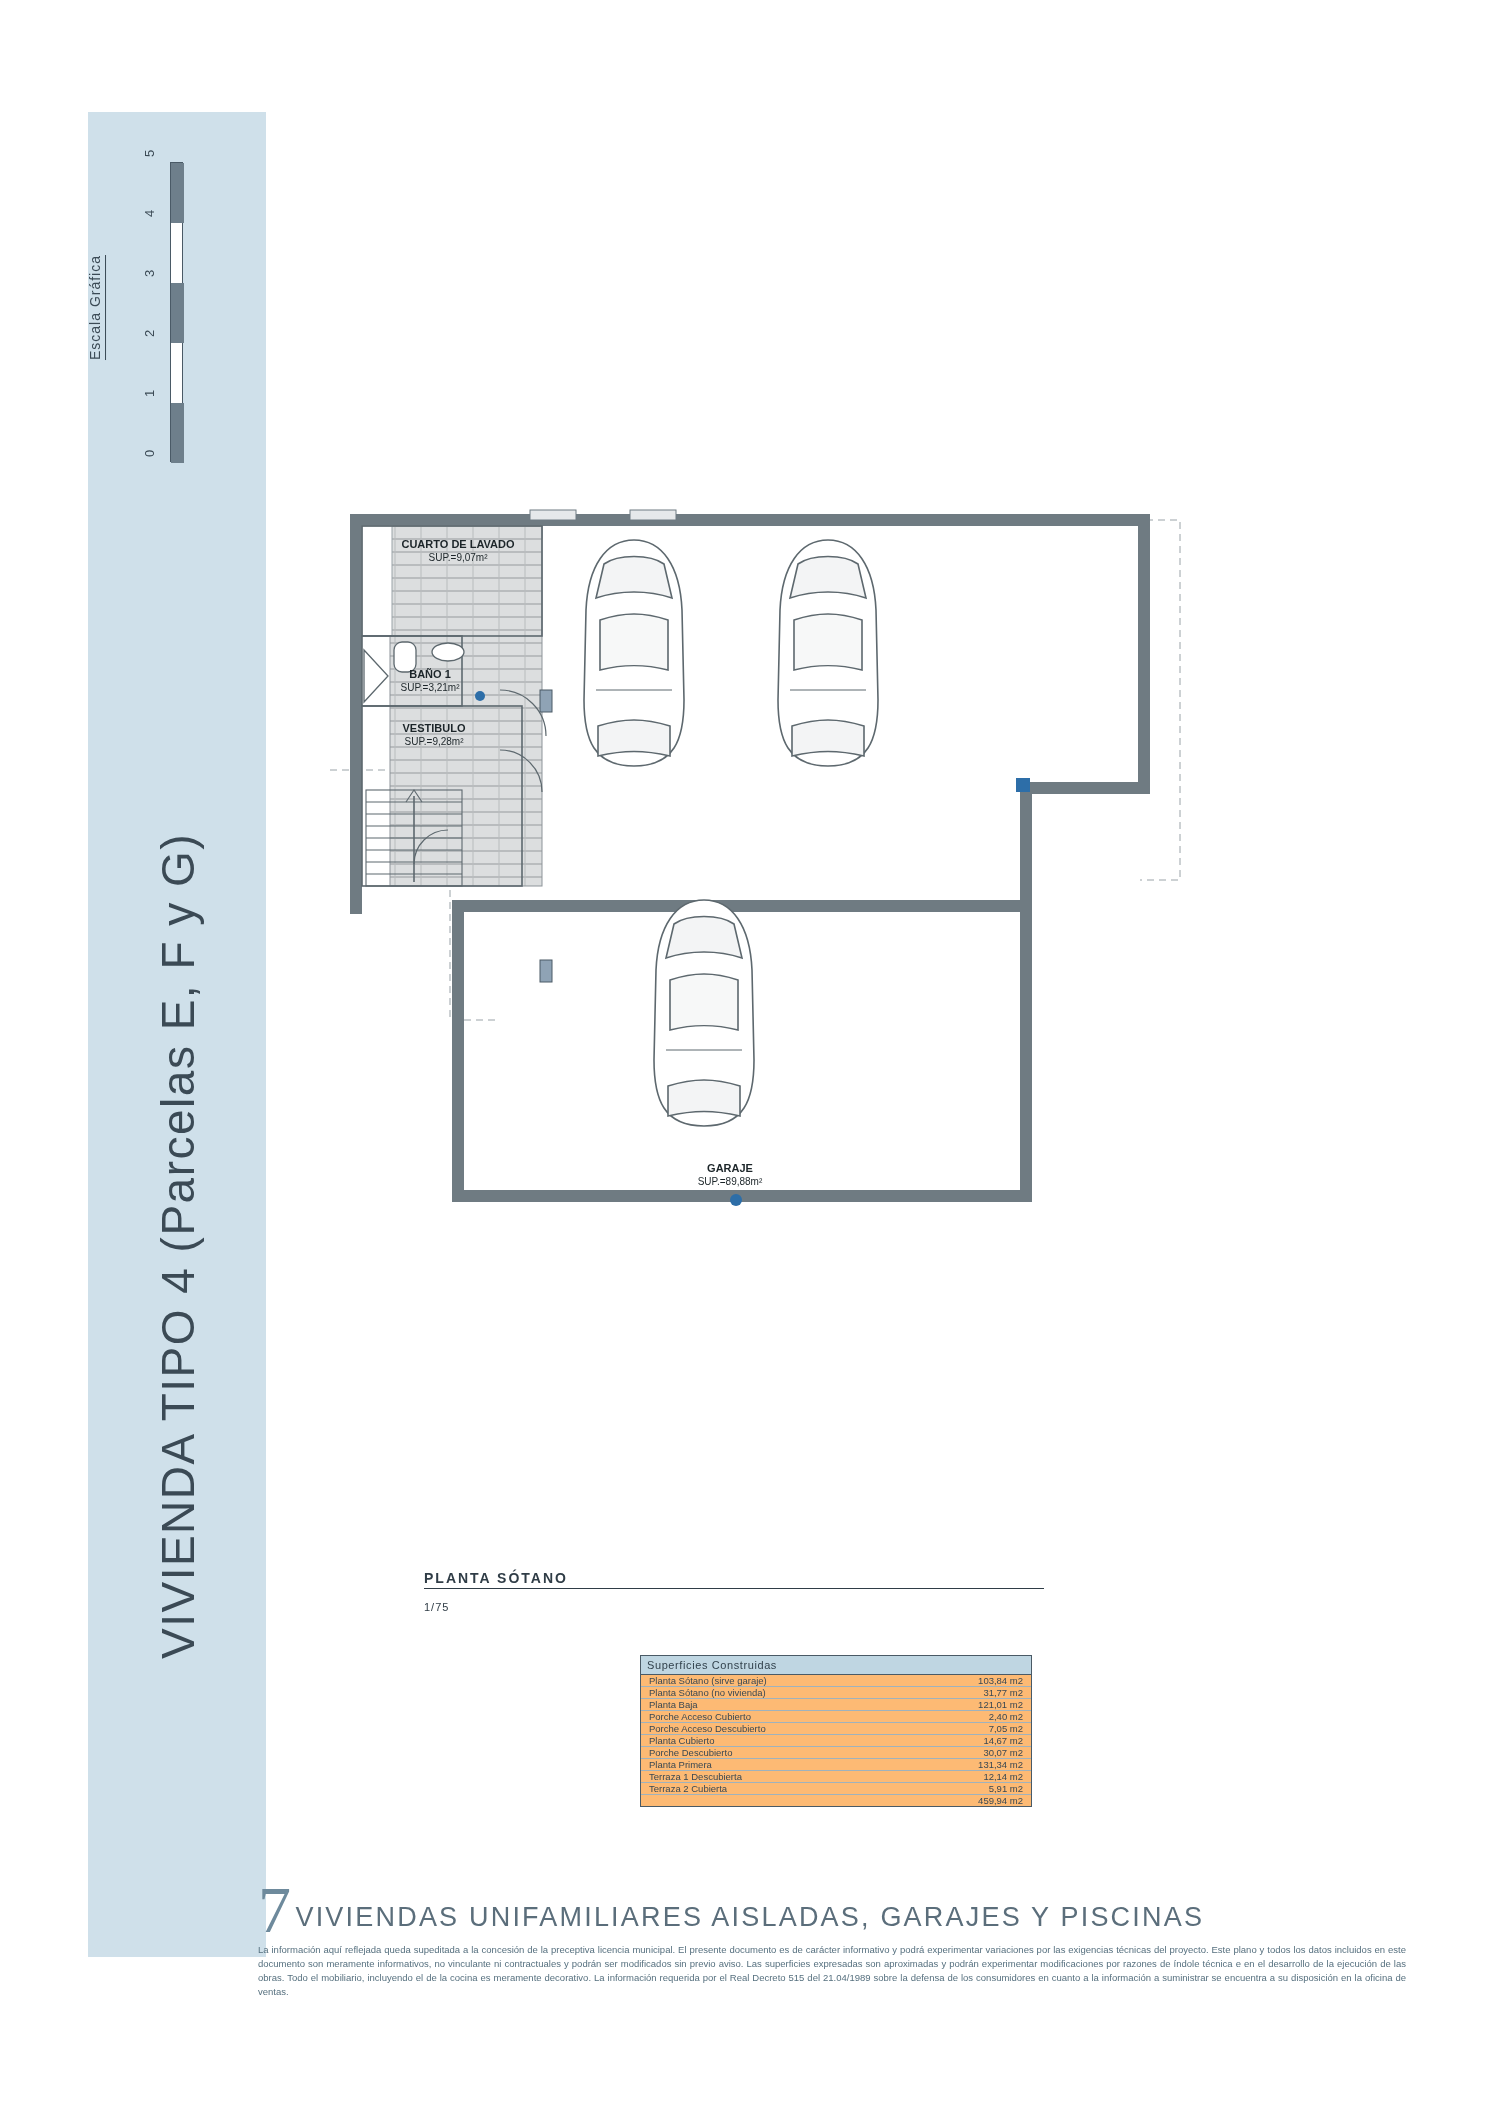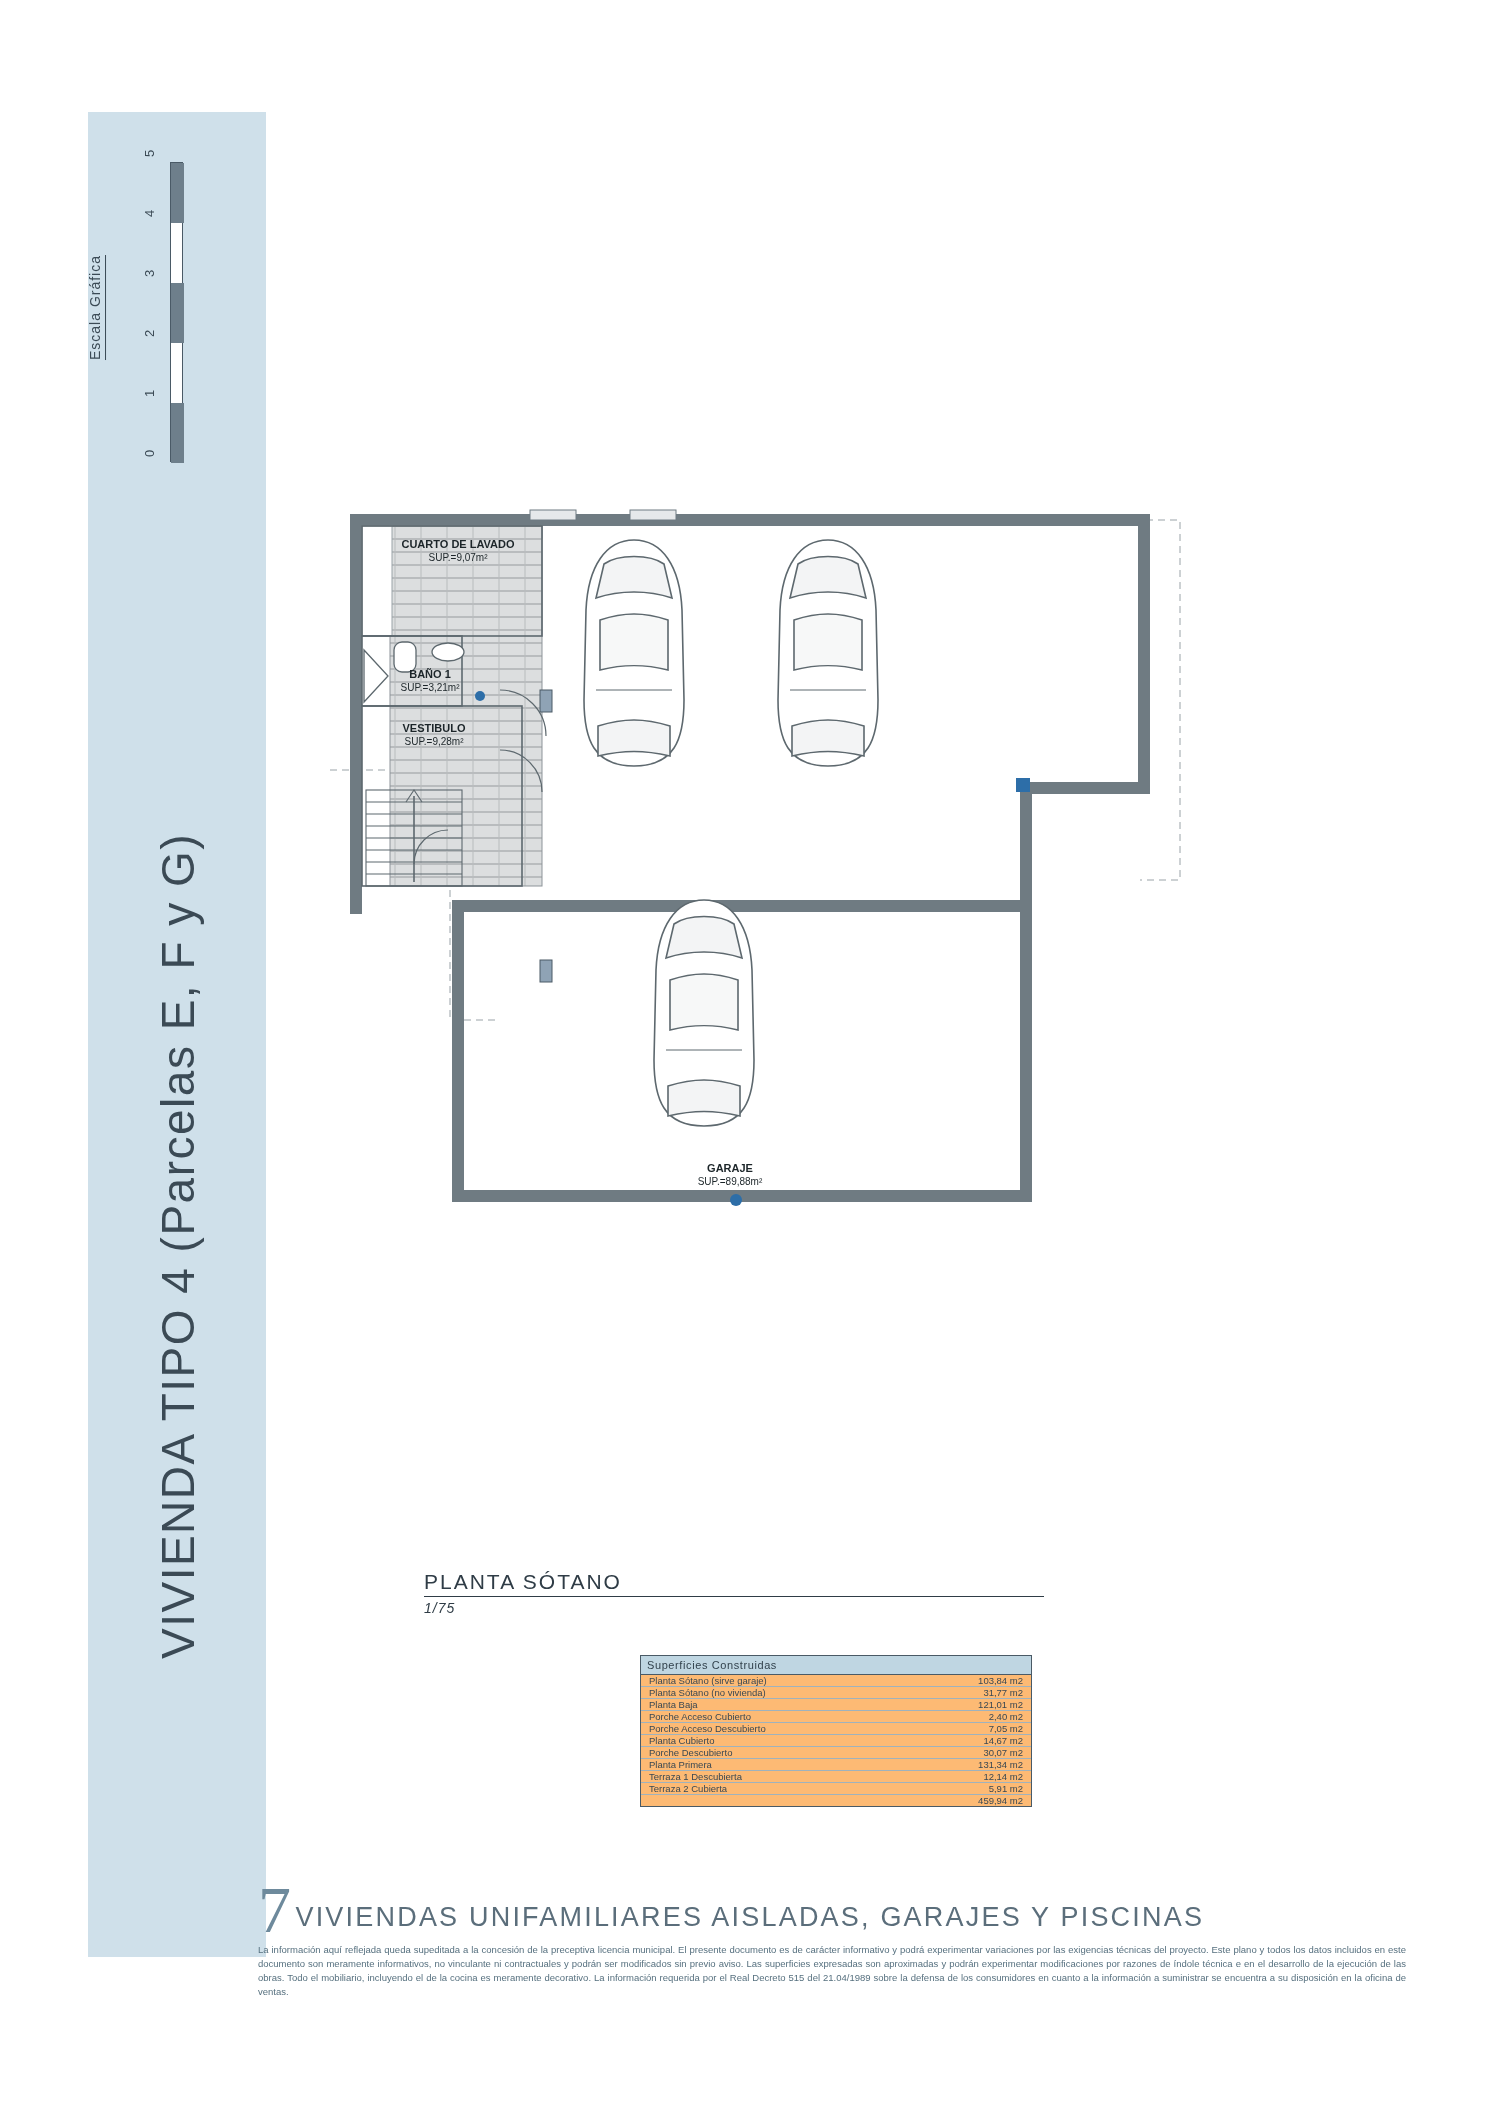--- a/index.html
+++ b/index.html
@@ -99,35 +99,35 @@
   .plan-svg { display:block; }
 
   
   .plan-caption {
     position: absolute;
     left: 424px;
     top: 1570px;
     width: 620px;
   }
   .plan-caption .title {
-    font-size: 21px;
+    font-size: 14px;
     letter-spacing: 2px;
     color: #2f3c46;
+    font-weight: bold;
   }
   .plan-caption .rule {
     border-bottom: 1px solid #2f3c46;
     margin-top: 2px;
     width: 620px;
   }
   .plan-caption .scale {
-    font-size: 14px;
+    font-size: 11px;
     color: #2f3c46;
     letter-spacing: 1px;
-    margin-top: 3px;
-    font-style: italic;
+    margin-top: 12px;
   }
 
   
   .surf-table {
     position: absolute;
     left: 640px;
     top: 1655px;
     width: 390px;
     border: 1px solid #4a5a66;
     background: #fdba74;

